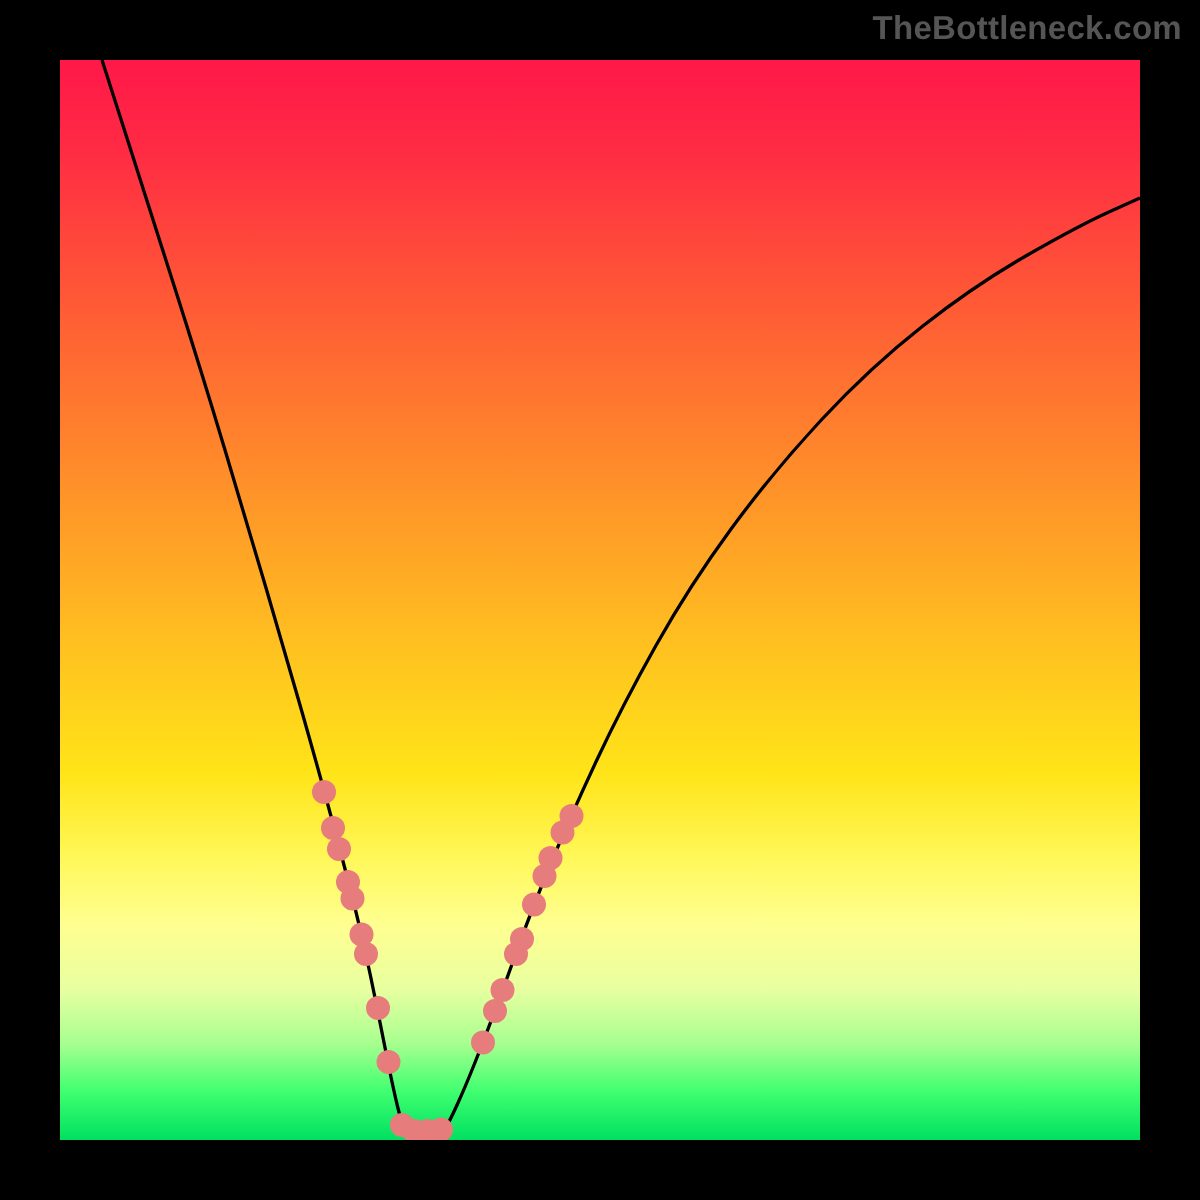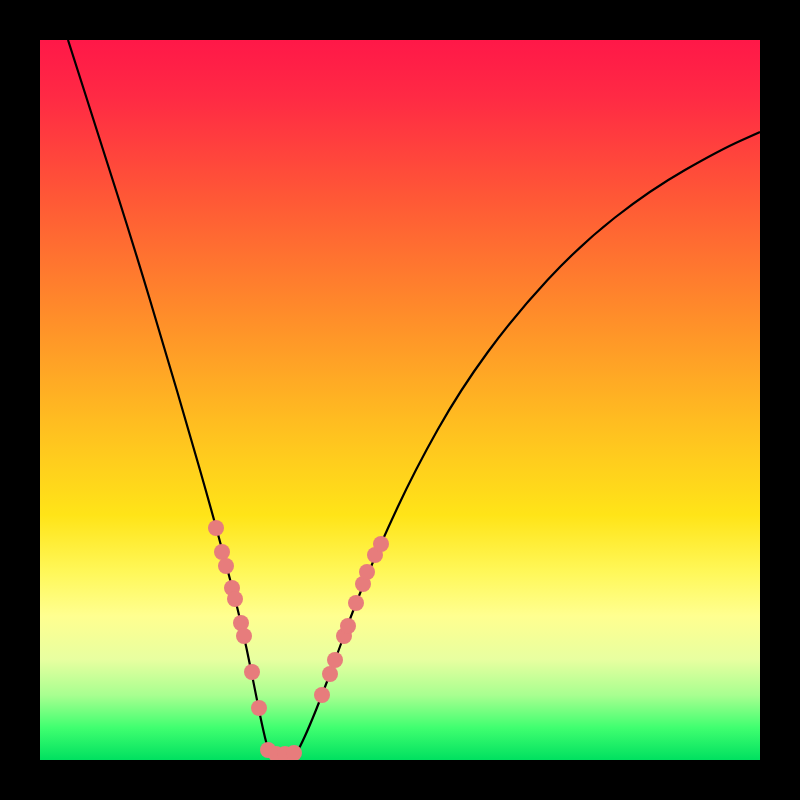--- a/index.html
+++ b/index.html
@@ -58,20 +58,21 @@
     position: absolute;
     inset: 0;
     width: 100%;
     height: 100%;
   }
 </style>
 </head>
 <body>
 
 <div class="outer">
+  <div class="watermark">TheBottleneck.com</div>
 
   <div class="plot">
     <div class="gradient"></div>
     <svg class="curve" viewBox="0 0 720 720" preserveAspectRatio="none">
       <path id="curve-left" fill="none" stroke-width="2.2" stroke="#000000" d="M 28 0 Q 28 0 44 50 Q 60 100 77.5 155 Q 95 210 110 260 Q 125 310 137.5 352.5 Q 150 395 160 430 Q 170 465 177.5 492.5 Q 185 520 191.5 545 Q 198 570 202.5 590 Q 207 610 211 630 Q 215 650 218.5 667.5 Q 222 685 225 697.5 Q 228 710 230.5 714.5 T 233 719"></path>
       <path id="curve-right" fill="none" stroke-width="2.2" stroke="#000000" d="M 253 719 Q 253 719 256.5 713 Q 260 707 265 696 Q 270 685 276 670 Q 282 655 289.5 635 Q 297 615 306 590 Q 315 565 327.5 535 Q 340 505 357.5 467.5 Q 375 430 397.5 390 Q 420 350 447.5 312.5 Q 475 275 507.5 240 Q 540 205 575 177.5 Q 610 150 645 130 Q 680 110 700 101 T 720 92"></path>
       <g id="markers-left">
           <circle cx="176" cy="488" r="8" fill="#e77c7c"></circle>
           <circle cx="182" cy="512" r="8" fill="#e77c7c"></circle>
           <circle cx="186" cy="526" r="8" fill="#e77c7c"></circle>

